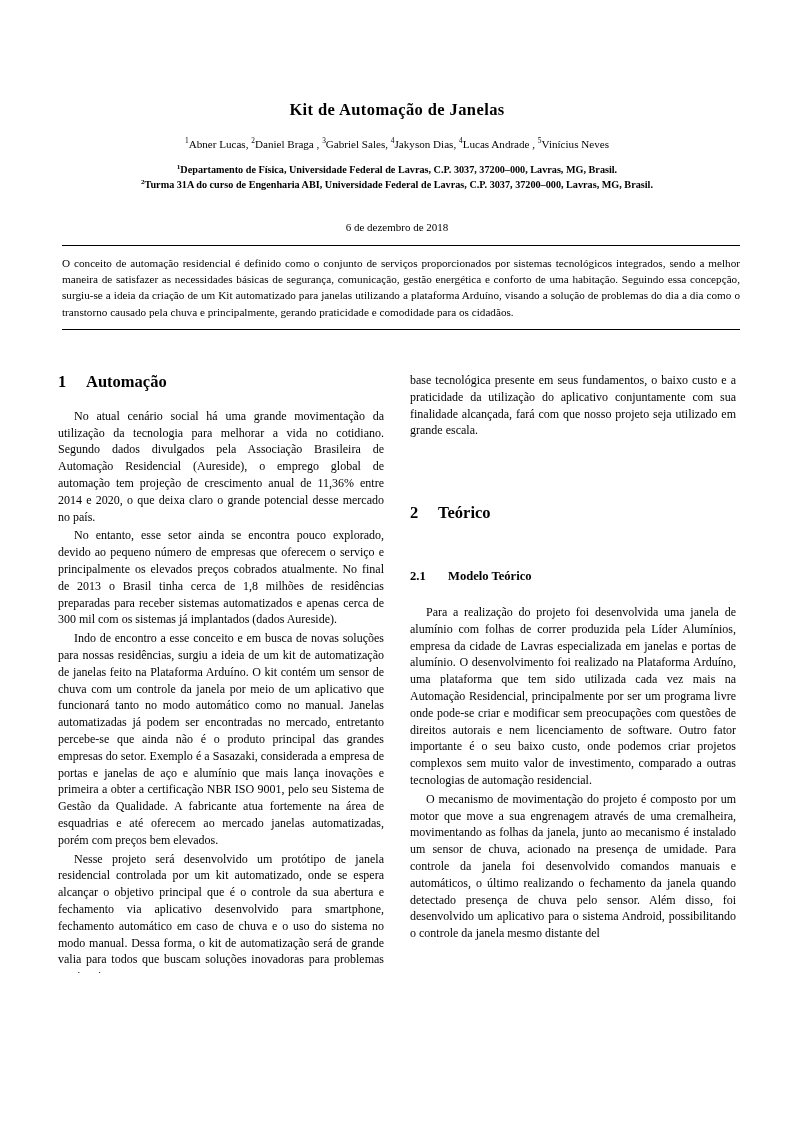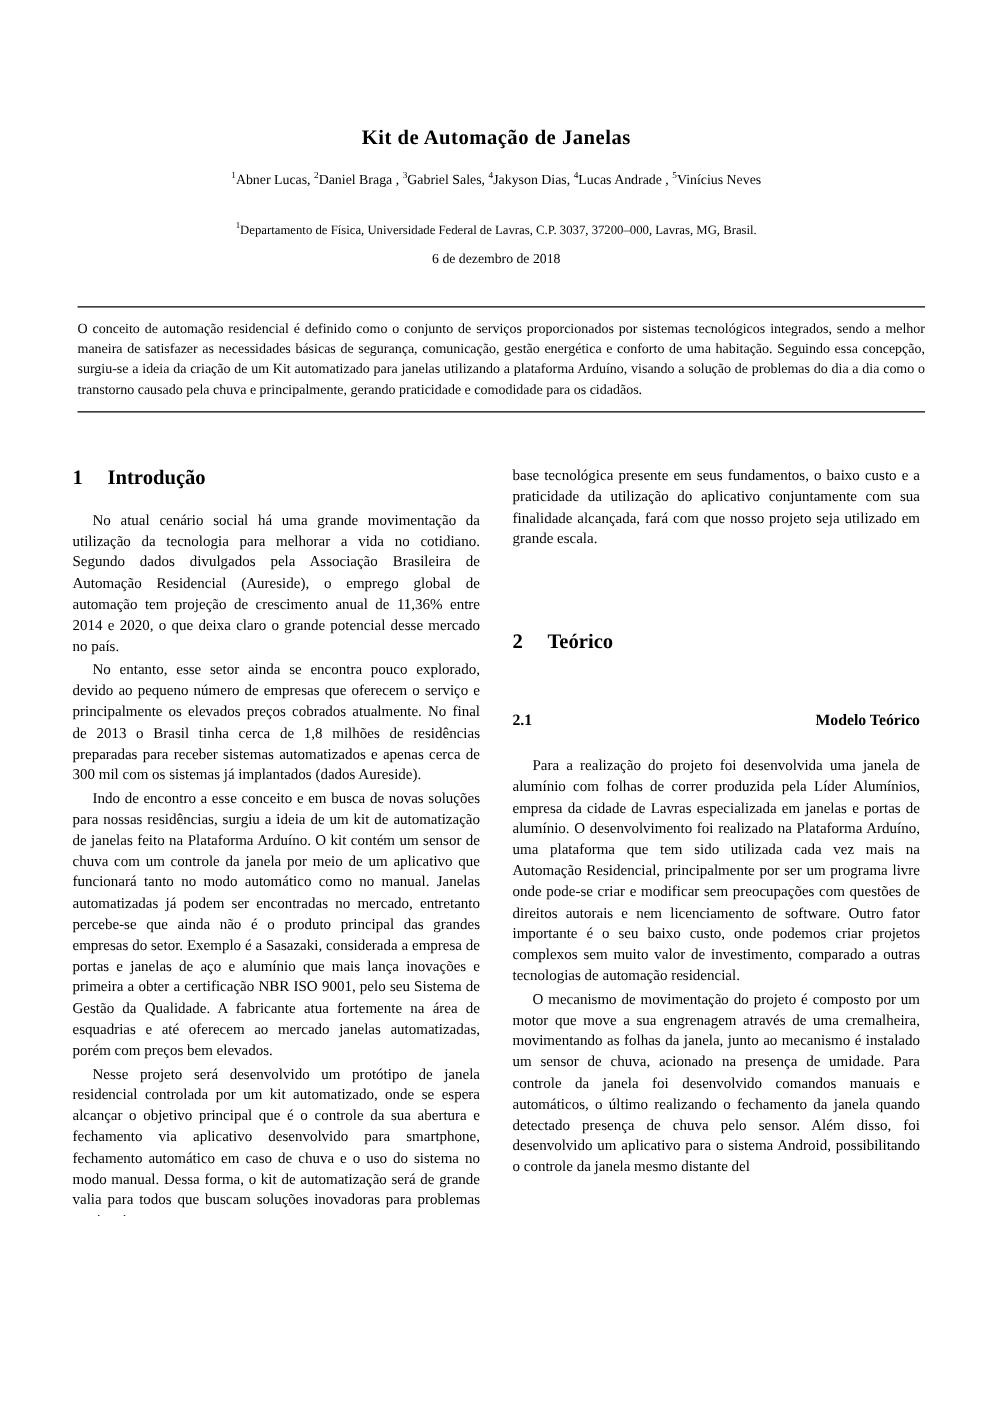--- a/index.html
+++ b/index.html
@@ -29,31 +29,32 @@
   .paper-title {
     font-size: 16.5px;
     font-weight: bold;
     letter-spacing: 0.4px;
     line-height: 1.25;
     margin: 0 0 16px 0;
   }
   .authors {
     font-size: 11.1px;
     line-height: 1.35;
-    margin: 0 0 25px 0;
+    margin: 0 0 10px 0;
   }
   .authors sup {
     font-size: 7.4px;
     vertical-align: super;
     line-height: 0;
   }
   .affiliations {
     font-size: 10.2px;
     line-height: 1.48;
-    margin: 0 0 9px 0;
+    margin: 0 0 29px 0;
+    font-weight: bold;
   }
   .affiliations sup {
     font-size: 7.1px;
     vertical-align: super;
     line-height: 0;
   }
   .affil-line { display: block; }
   .paper-date {
     font-size: 11px;
     margin: 0;
@@ -104,21 +105,20 @@
     gap: 15px;
   }
   h2.section .num { min-width: 13px; }
   h3.subsection {
     font-size: 12.6px;
     font-weight: bold;
     margin: 0 0 8px 0;
     line-height: 1.2;
     display: flex;
     gap: 14px;
-    justify-content: space-between;
   }
   h3.subsection .num { min-width: 24px; }
   p.para {
     font-size: 12px;
     line-height: 1.4;
     text-align: justify;
     text-justify: inter-word;
     margin: 0 0 2px 0;
     text-indent: 16px;
     hyphens: none;
@@ -150,37 +150,38 @@
       <span><sup>1</sup><span>Abner Lucas,</span></span>
       <span><sup>2</sup><span>Daniel Braga ,</span></span>
       <span><sup>3</sup><span>Gabriel Sales,</span></span>
       <span><sup>4</sup><span>Jakyson Dias,</span></span>
       <span><sup>4</sup><span>Lucas Andrade ,</span></span>
       <span><sup>5</sup><span>Vinícius Neves</span></span>
     </div>
 
     <div class="affiliations">
       <span class="affil-line"><sup>1</sup><span>Departamento de Física, Universidade Federal de Lavras, C.P. 3037, 37200–000, Lavras, MG, Brasil.</span></span>
+      <span class="affil-line"><sup>2</sup><span>Turma 31A do curso de Engenharia ABI, Universidade Federal de Lavras, C.P. 3037, 37200–000, Lavras, MG, Brasil.</span></span>
     </div>
 
     <div class="paper-date">6 de dezembro de 2018</div>
   </div>
 
   <div class="abstract-wrap">
     <hr class="rule">
     <p class="abstract-body">O conceito de automação residencial é definido como o conjunto de serviços proporcionados por sistemas tecnológicos integrados, sendo a melhor maneira de satisfazer as necessidades básicas de segurança, comunicação, gestão energética e conforto de uma habitação.  Seguindo essa concepção, surgiu-se a ideia da criação de um Kit automatizado para janelas utilizando a plataforma Arduíno, visando a solução de problemas do dia a dia como o transtorno causado pela chuva e principalmente, gerando praticidade e comodidade para os cidadãos.</p>
     <hr class="rule">
   </div>
 
   <div class="columns">
 
     <div class="column">
       <h2 class="section">
         <span class="num">1</span>
-        <span>Introdução</span>
+        <span>Automação</span>
       </h2>
       <p class="para">No atual cenário social há uma grande movimentação da utilização da tecnologia para melhorar a vida no cotidiano. Segundo dados divulgados pela Associação Brasileira de Automação Residencial (Aureside), o emprego global de automação tem projeção de crescimento anual de 11,36% entre 2014 e 2020, o que deixa claro o grande potencial desse mercado no país.</p>
       <p class="para">No entanto, esse setor ainda se encontra pouco explorado, devido ao pequeno número de empresas que oferecem o serviço e principalmente os elevados preços cobrados atualmente.  No final de 2013 o Brasil tinha cerca de 1,8 milhões de residências preparadas para receber sistemas automatizados e apenas cerca de 300 mil com os sistemas já implantados (dados Aureside).</p>
       <p class="para">Indo de encontro a esse conceito e em busca de novas soluções para nossas residências, surgiu a ideia de um kit de automatização de janelas feito na Plataforma Arduíno. O kit contém um sensor de chuva com um controle da janela por meio de um aplicativo que funcionará tanto no modo automático como no manual.  Janelas automatizadas já podem ser encontradas no mercado, entretanto percebe-se que ainda não é o produto principal das grandes empresas do setor.  Exemplo é a Sasazaki, considerada a empresa de portas e janelas de aço e alumínio que mais lança inovações e primeira a obter a certificação NBR ISO 9001, pelo seu Sistema de Gestão da Qualidade.  A fabricante atua fortemente na área de esquadrias e até oferecem ao mercado janelas automatizadas, porém com preços bem elevados.</p>
       <p class="para">Nesse projeto será desenvolvido um protótipo de janela residencial controlada por um kit automatizado, onde se espera alcançar o objetivo principal que é o controle da sua abertura e fechamento via aplicativo desenvolvido para smartphone, fechamento automático em caso de chuva e o uso do sistema no modo manual.  Dessa forma, o kit de automatização será de grande valia para todos que buscam soluções inovadoras para problemas corriqueiros, com a</p>
     </div>
 
     <div class="column">
       <p class="para noindent">base tecnológica presente em seus fundamentos, o baixo custo e a praticidade da utilização do aplicativo conjuntamente com sua finalidade alcançada, fará com que nosso projeto seja utilizado em grande escala.</p>
 

